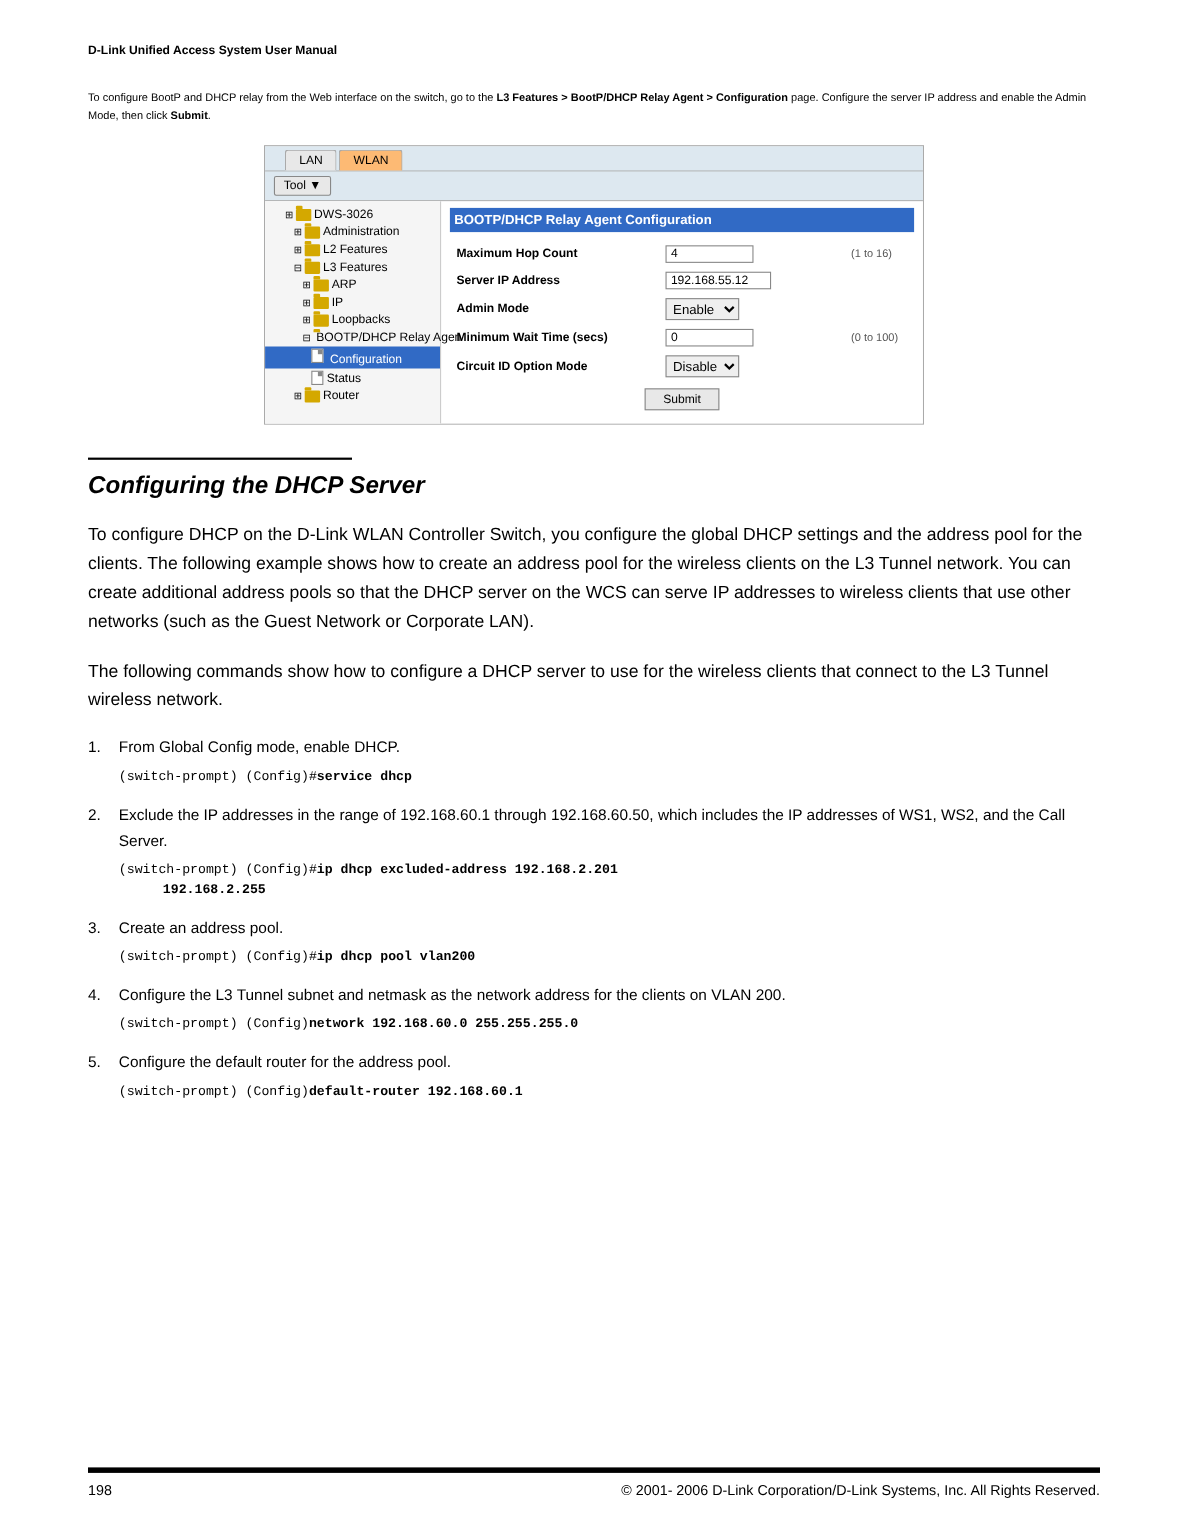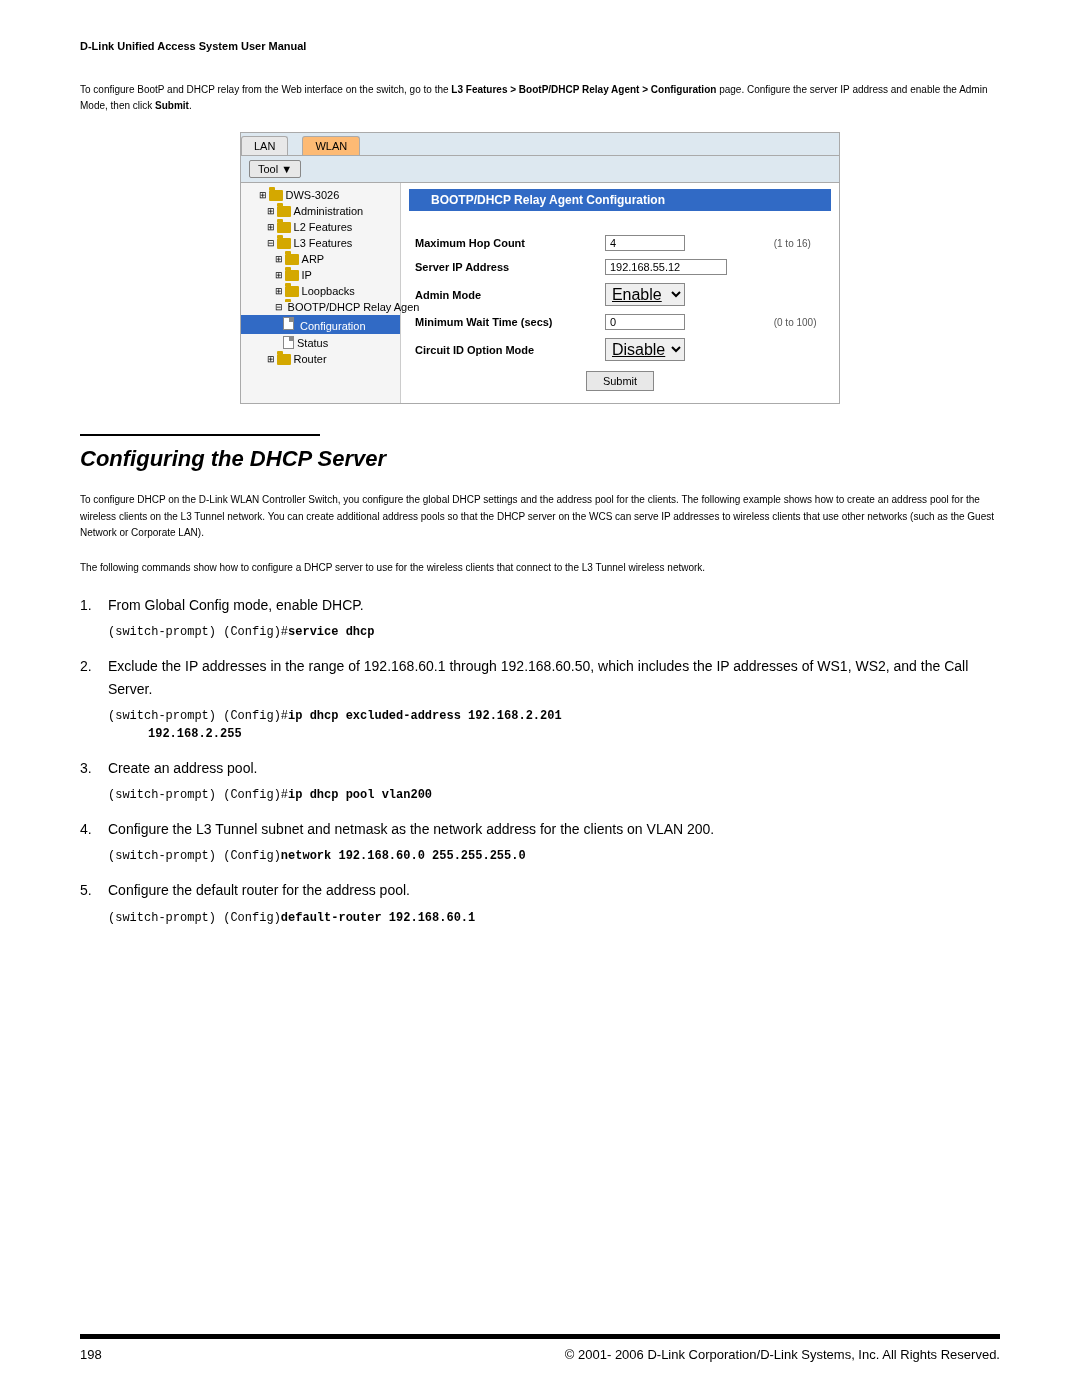--- a/index.html
+++ b/index.html
@@ -37,22 +37,22 @@
       border: 1px solid #aaa;
       width: 600px;
       margin: 0 auto 30px auto;
       background: #f0f0f0;
       font-size: 11px;
     }
     .panel-tabs {
       display: flex;
       background: #dde8f0;
       border-bottom: 1px solid #aaa;
-      padding: 3px 4px 0 0;
-      gap: 14px;
+      padding: 3px 4px 0 18px;
+      gap: 2px;
     }
     .panel-tab {
       padding: 3px 12px;
       border: 1px solid #aaa;
       border-bottom: none;
       background: #e8e8e8;
       font-size: 11px;
       cursor: pointer;
       border-radius: 3px 3px 0 0;
     }
@@ -147,22 +147,22 @@
     
     .right-content {
       flex: 1;
       padding: 6px 8px;
     }
     .config-title-bar {
       background: #316ac5;
       color: #ffffff;
       font-size: 12px;
       font-weight: bold;
-      padding: 4px 22px;
-      margin-bottom: 20px;
+      padding: 4px 4px;
+      margin-bottom: 8px;
     }
     .config-table {
       width: 100%;
       border-collapse: collapse;
       font-size: 11px;
     }
     .config-table td {
       padding: 4px 6px;
       vertical-align: middle;
     }
@@ -181,22 +181,21 @@
     }
     .config-input {
       border: 1px solid #888;
       padding: 1px 4px;
       font-size: 11px;
       width: 120px;
     }
     .config-select {
       border: 1px solid #888;
       padding: 1px 2px;
-      font-size: 16px;
-      text-decoration: underline;
+      font-size: 12px;
     }
     .submit-row {
       text-align: center;
       padding: 6px;
     }
     .submit-btn {
       padding: 3px 16px;
       font-size: 11px;
       background: #e8e8e8;
       border: 1px solid #888;
@@ -210,21 +209,21 @@
       width: 240px;
     }
     .section-heading {
       font-size: 22px;
       font-style: italic;
       font-weight: bold;
       margin-bottom: 20px;
     }
     
     .body-text {
-      font-size: 10px;
+      font-size: 16px;
       line-height: 1.65;
       margin-bottom: 18px;
     }
     
     .numbered-list {
       margin: 0 0 16px 0;
       padding: 0;
       list-style: none;
     }
     .numbered-list li {
@@ -363,21 +362,21 @@
               <td class="label-col">Maximum Hop Count</td>
               <td class="value-col">
                 <input class="config-input" type="text" value="4" style="width: 80px;">
               </td>
               <td class="hint-col">(1 to 16)</td>
             </tr>
 
             <tr>
               <td class="label-col">Server IP Address</td>
               <td class="value-col">
-                <input class="config-input" type="text" value="192.168.55.12" style="width: 122px;">
+                <input class="config-input" type="text" value="192.168.55.12" style="width: 96px;">
               </td>
               <td class="hint-col"></td>
             </tr>
 
             <tr>
               <td class="label-col">Admin Mode</td>
               <td class="value-col">
                 <select class="config-select">
                   <option>Enable</option>
                   <option>Disable</option>

